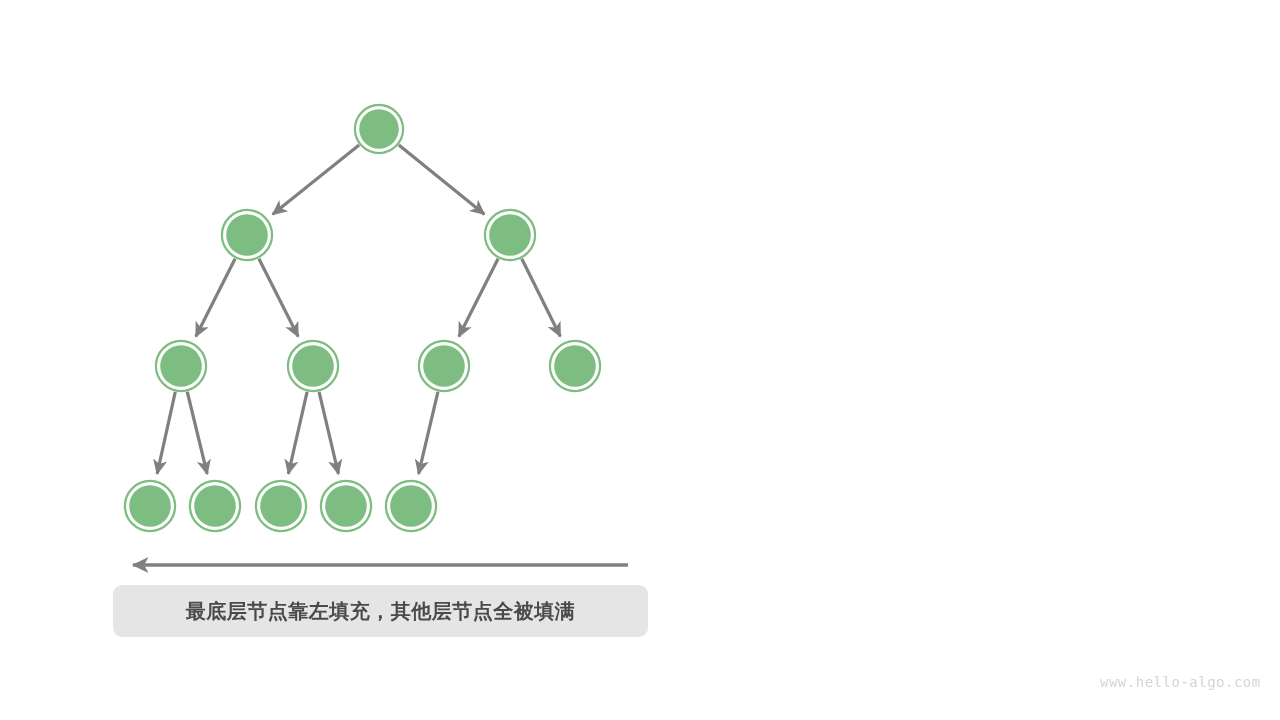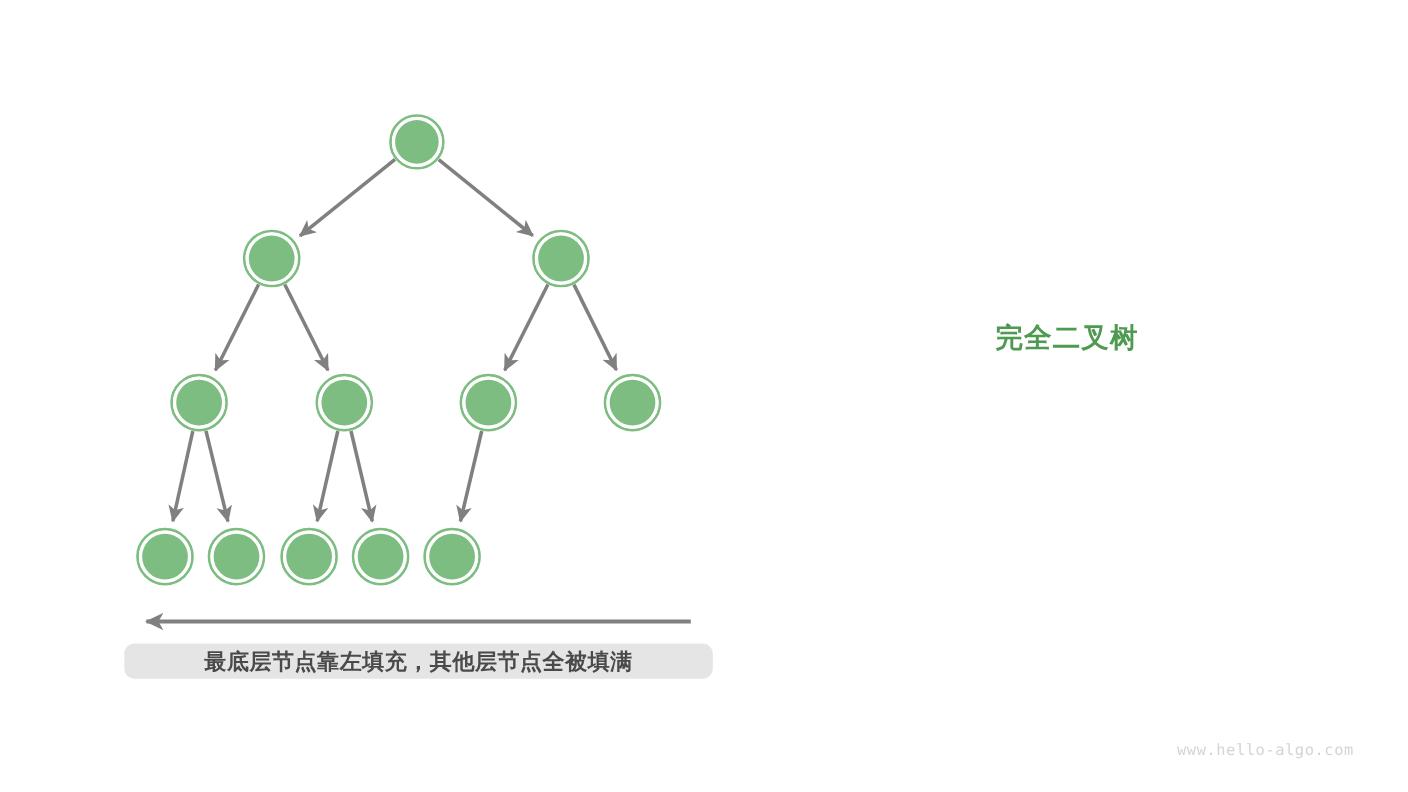--- a/index.html
+++ b/index.html
@@ -47,41 +47,41 @@
     letter-spacing: 0.4px;
     line-height: 28px;
   }
 
   
   .caption-box {
     position: absolute;
     left: 113px;
     top: 585px;
     width: 535px;
-    height: 32px;
+    height: 52px;
     background: #e5e5e5;
     border-radius: 9px;
     display: flex;
     align-items: center;
     justify-content: center;
     box-sizing: border-box;
   }
   .caption-text {
     font-family: "DejaVu Sans", "Liberation Sans", sans-serif;
     font-size: 20px;
     font-weight: bold;
     color: #4a4a4a;
     letter-spacing: 0.5px;
     white-space: nowrap;
   }
 
   
   .watermark {
     position: absolute;
-    left: 1070px;
+    left: 1100px;
     top: 674px;
     font-family: "DejaVu Sans Mono", "Liberation Mono", monospace;
     font-size: 14px;
     color: #d4d4d4;
     letter-spacing: 0.5px;
   }
 </style>
 </head>
 <body>
 
@@ -170,20 +170,19 @@
         <circle cx="411" cy="506" r="20.8" fill="#7ebd81"></circle>
       </g>
     </g>
 
   <g>
     <line id="fill-arrow-line" stroke="#808080" stroke-width="3.6" stroke-linecap="butt" marker-end="url(#arrowhead-flat)" x1="628" y1="565" x2="133" y2="565"></line>
   </g>
 </svg>
 
 <div class="legend">
-  <div class="legend-title">完全二叉树</div>
 </div>
 
 <div class="caption-box">
   <span class="caption-text">最底层节点靠左填充，其他层节点全被填满</span>
 </div>
 
 <div class="watermark">www.hello-algo.com</div>
 
 </body></html>

